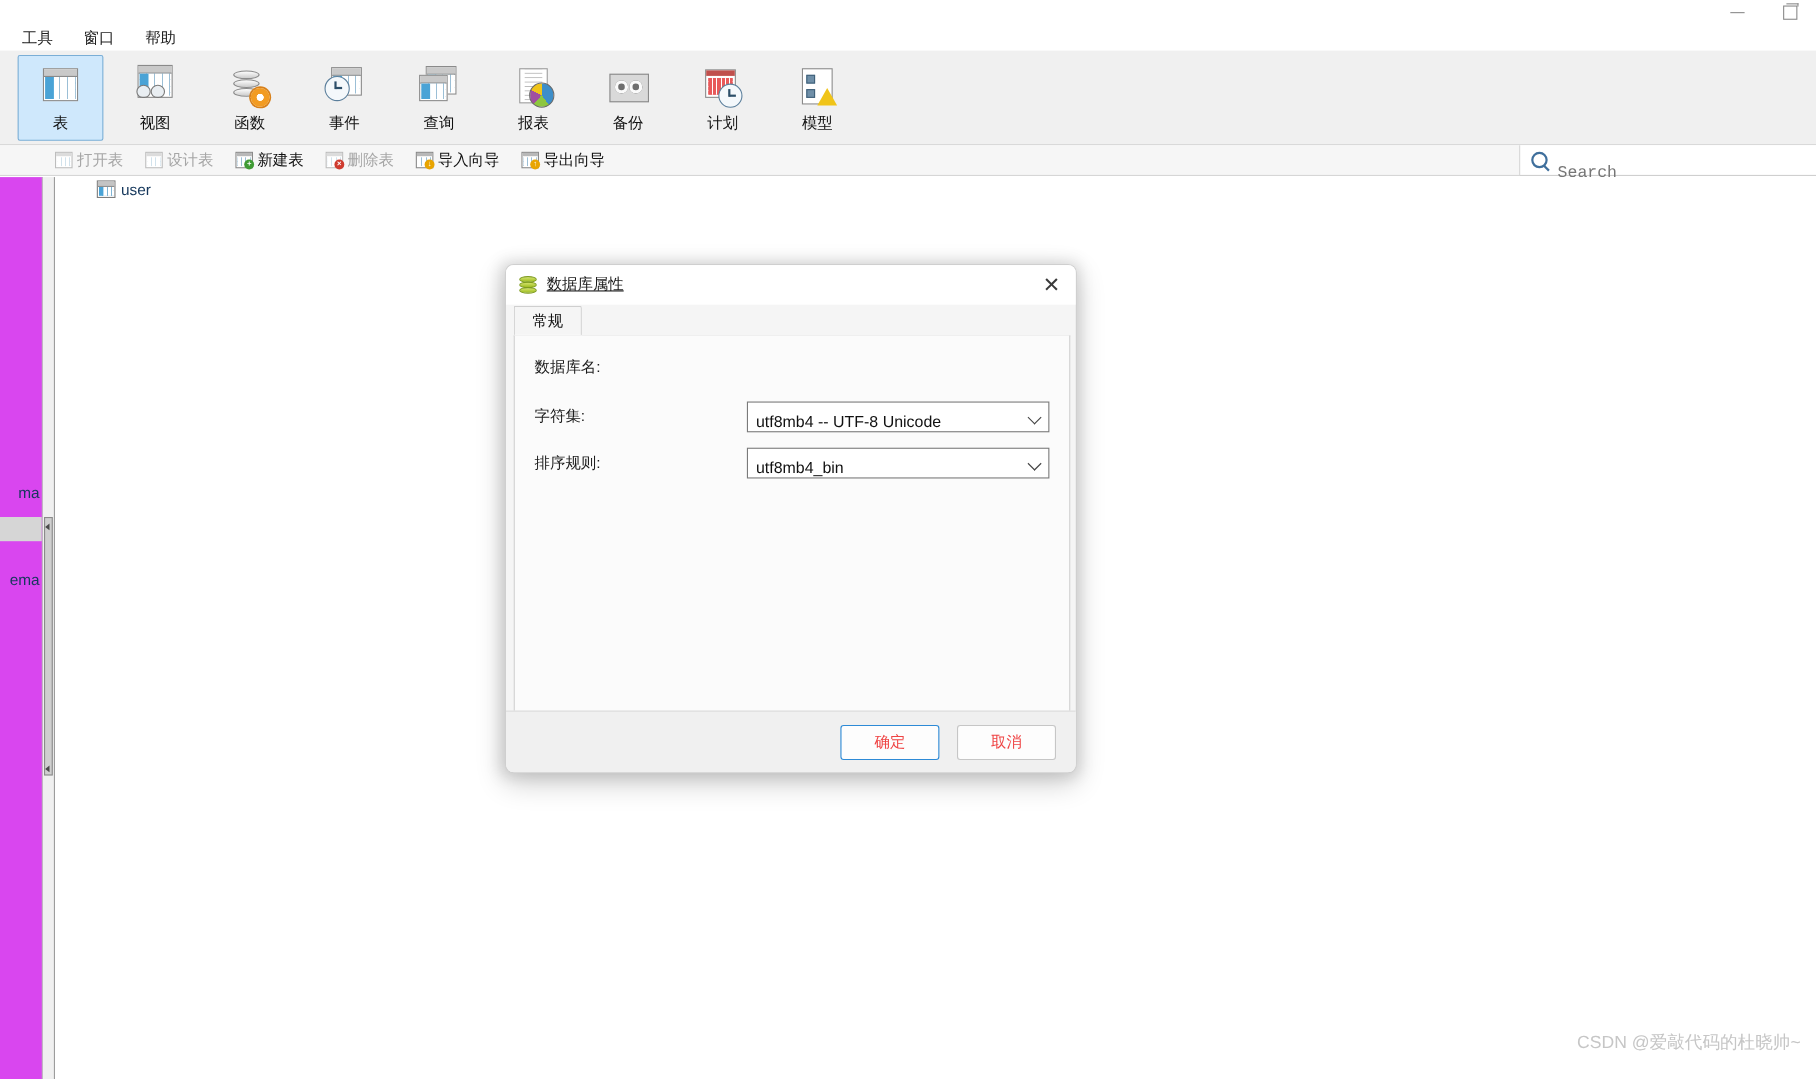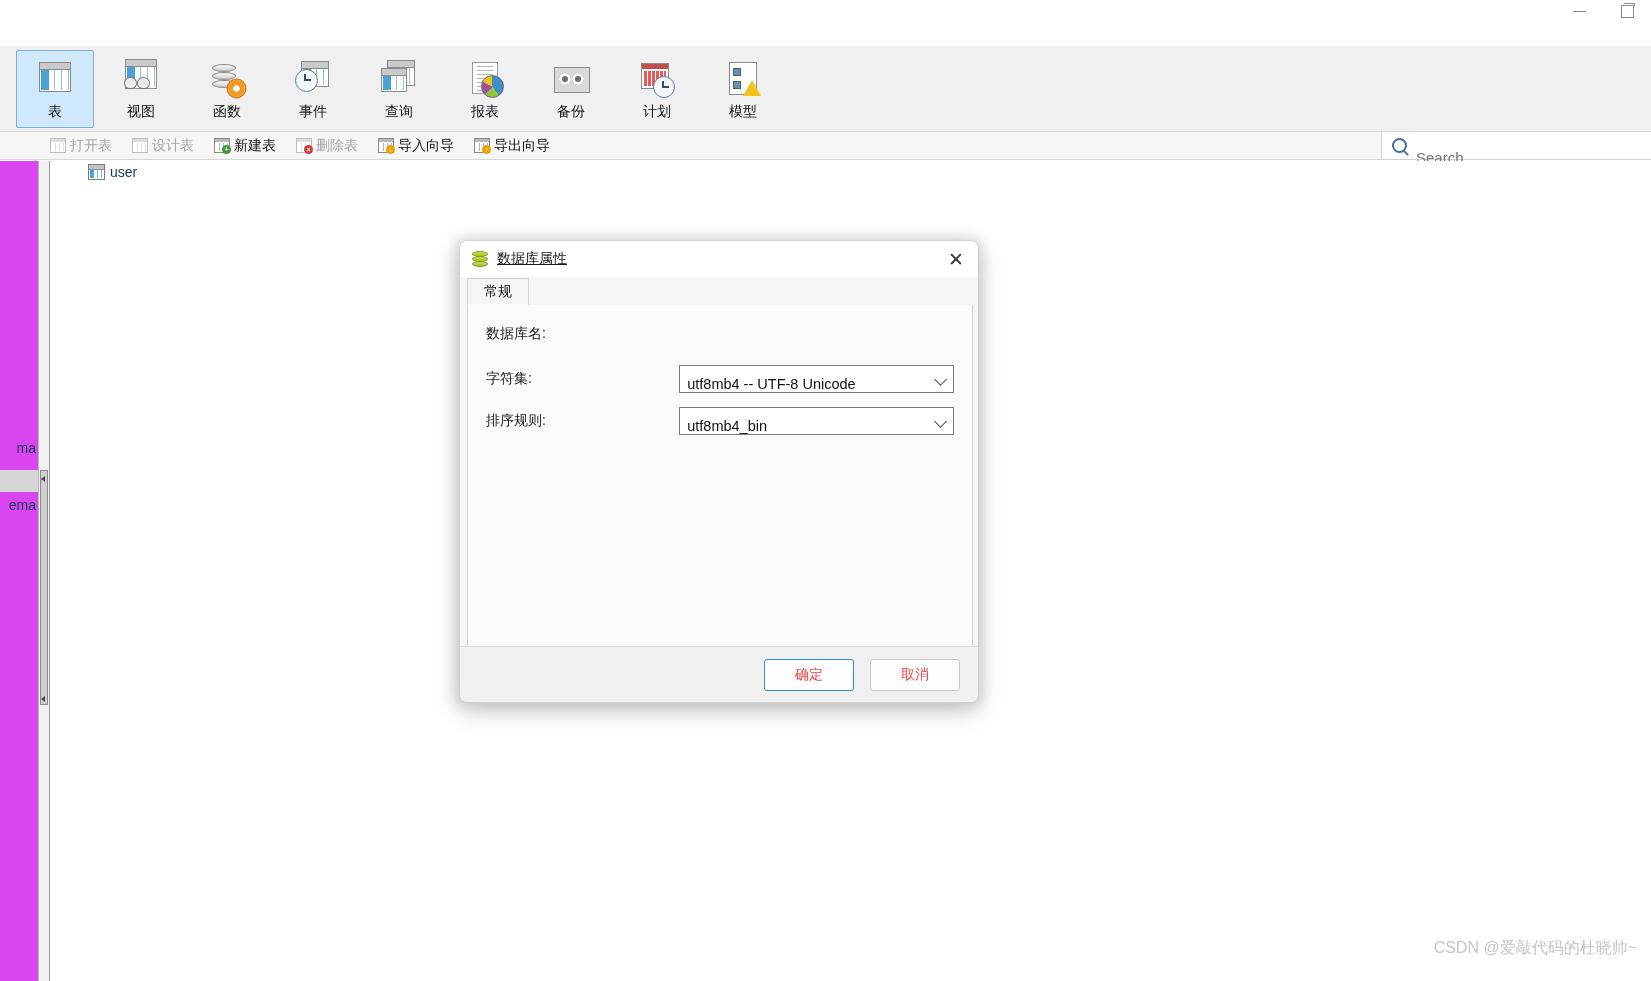--- a/index.html
+++ b/index.html
@@ -284,21 +284,21 @@
     box-sizing: border-box;
   }
   .search-ico:after {
     content:""; position:absolute; right:-4px; bottom:-3px;
     width:6px; height:2px; background:#3f6f9c;
     transform: rotate(45deg);
   }
   .search-input {
     border: none; outline: none;
     font-size: 15px; color: #6d6d6d;
-    font-family: Liberation Sans, sans-serif;
+    font-family: Liberation Mono, monospace;
     width: 200px; background: transparent; margin-top: 24px;
   }
 
   
   .left-panel {
     position: absolute; left: 0; top: 161px;
     width: 38px; height: 820px;
     background: #d946ef;
     border-right: 1px solid #b9b9b9;
     overflow: hidden;
@@ -532,20 +532,25 @@
     <div class="win-btns">
       <div class="win-btn">
         <span class="glyph-min"></span>
       </div>
       <div class="win-btn">
         <span class="glyph-restore"></span>
       </div>
     </div>
   </div>
 
+  <div class="menubar">
+    <div class="menu-item">工具</div>
+    <div class="menu-item">窗口</div>
+    <div class="menu-item">帮助</div>
+  </div>
 
   <div class="ribbon">
 
     <div class="ribbon-btn active">
       <div class="ribbon-ico">
         <div class="ic-table">
             <div class="ic-table-grid"></div>
             <div class="ic-table-hdr"></div>
           </div>
       </div>
@@ -687,21 +692,21 @@
   </div>
 
   <div class="searchbox">
     <span class="search-ico"></span>
     <input class="search-input" type="text" placeholder="Search" style="">
   </div>
 
   <div class="left-panel">
     <div class="tree-sel"></div>
     <div class="tree-frag" style="top:279px;">ma</div>
-    <div class="tree-frag" style="top:336px;">ema</div>
+    <div class="tree-frag" style="top:358px;">ema</div>
   </div>
 
   <div class="splitter">
     <div class="split-grip"></div>
     <div class="split-arrow" style="top:315px;"></div>
     <div class="split-arrow" style="top:535px;"></div>
   </div>
 
   <div class="content">
     <div class="list-item">

